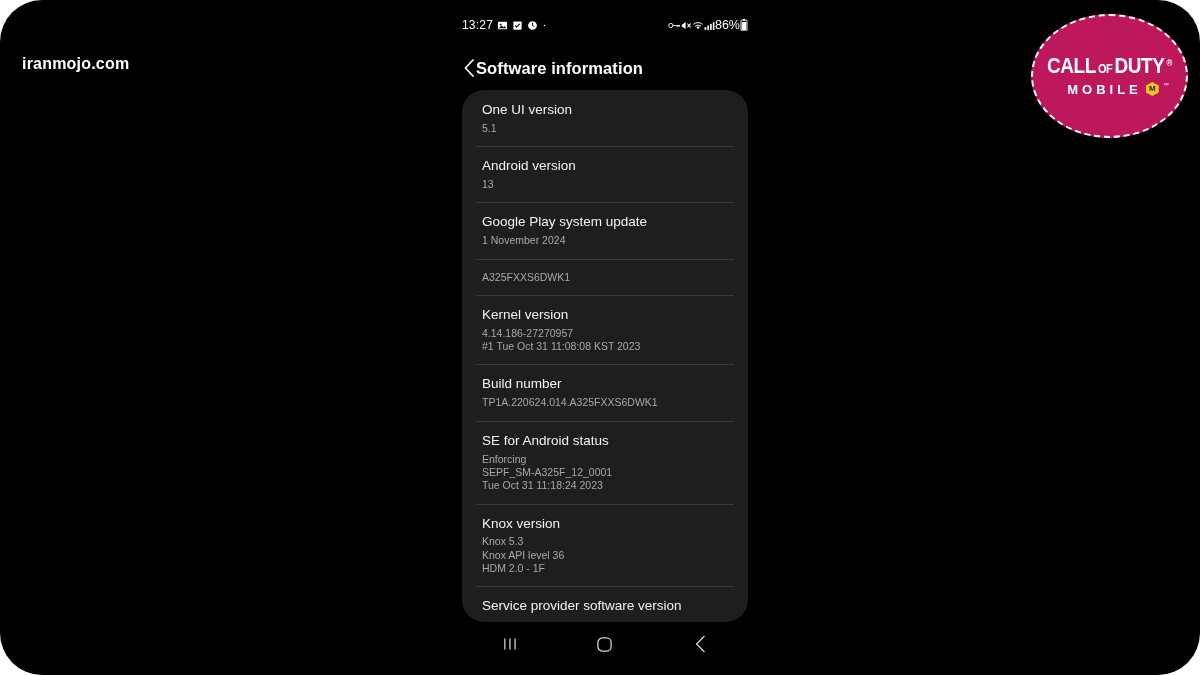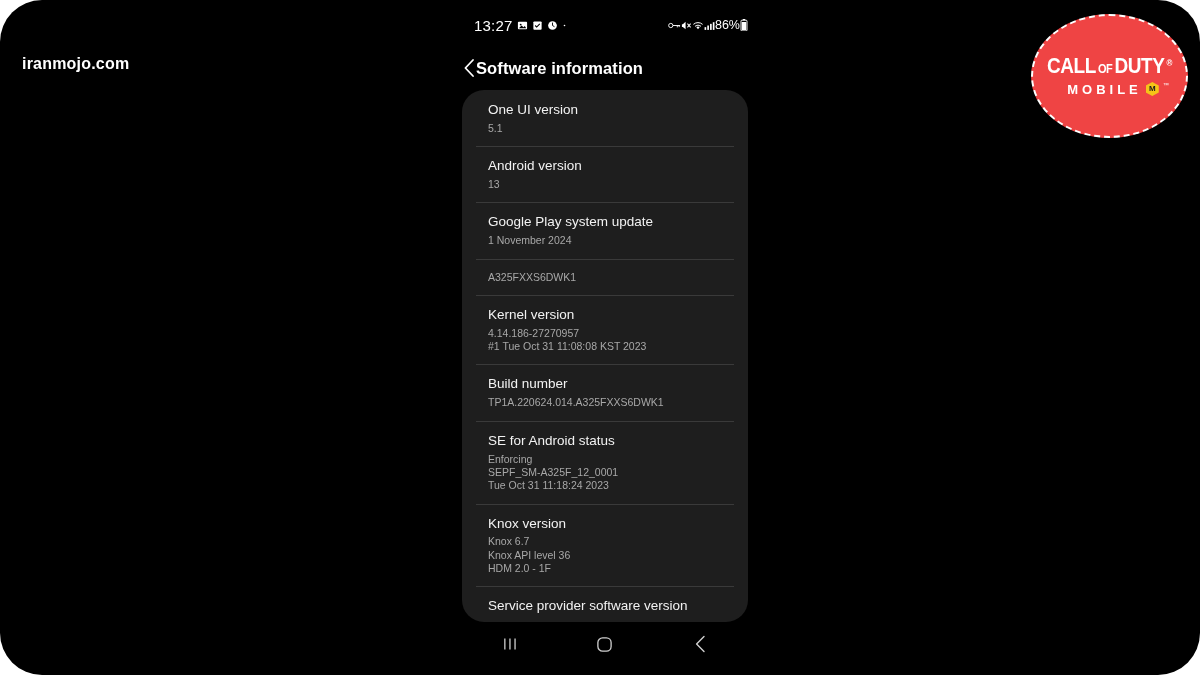--- a/index.html
+++ b/index.html
@@ -28,21 +28,21 @@
     letter-spacing:0.2px;
     text-align:center;
   }
 
   
   #cod-badge{
     position:absolute;
     left:1031px; top:14px;
     width:157px; height:124px;
     border-radius:50%;
-    background:#ef4444;
+    background:#be185d;
     border:2.5px dashed #ffffff;
     display:flex; flex-direction:column;
     align-items:center; justify-content:center;
     z-index:40;
     overflow:hidden;
   }
   #cod-title{
     color:#ffffff;
     font-weight:bold;
     font-size:19px;
@@ -81,21 +81,21 @@
     position:absolute; left:462px; top:13px;
     width:286px; height:24px;
     display:flex; align-items:center;
     justify-content:space-between;
     color:#ffffff;
     font-size:12.5px;
   }
   #status-left{ display:flex; align-items:center; gap:4px; }
   #status-right{ display:flex; align-items:center; }
   .sb-icon{ display:inline-flex; align-items:center; }
-  #status-time{ font-size:15px; letter-spacing:0.2px;margin-left:12px; }
+  #status-time{ font-size:12px; letter-spacing:0.2px; }
   #battery-pct{ font-size:12.5px; }
 
   
   #page-header{
     position:absolute; left:462px; top:52px;
     width:290px; height:32px;
     display:flex; align-items:center; 
   }
   #back-icon{
     width:14px; height:20px;
@@ -112,21 +112,21 @@
   
   #settings-card{
     position:absolute; left:462px; top:90px;
     width:286px; height:532px;
     background:#1e1e1e;
     border-radius:22px;
     overflow:hidden;
   }
   .setting-row{
     position:relative;
-    padding:12px 14px 11px 26px;
+    padding:12px 14px 11px 20px;
   }
   .setting-row + .setting-row::before{
     content:"";
     position:absolute; left:14px; right:14px; top:0;
     height:1px; background:#3a3a3a;
   }
   .setting-title{
     color:#f2f2f2;
     font-size:13.5px;
     line-height:1.25;
@@ -295,21 +295,21 @@
         <div class="setting-title">SE for Android status</div>
         <div class="setting-values">
           <span class="setting-value">Enforcing</span>
           <span class="setting-value">SEPF_SM-A325F_12_0001</span>
           <span class="setting-value">Tue Oct 31 11:18:24 2023</span>
         </div>
       </div>
       <div class="setting-row">
         <div class="setting-title">Knox version</div>
         <div class="setting-values">
-          <span class="setting-value">Knox 6.7</span>
+          <span class="setting-value">Knox 5.3</span>
           <span class="setting-value">Knox API level 36</span>
           <span class="setting-value">HDM 2.0 - 1F</span>
         </div>
       </div>
       <div class="setting-row">
         <div class="setting-title">Service provider software version</div>
       </div>
     </div>
 
   <div id="nav-bar">

